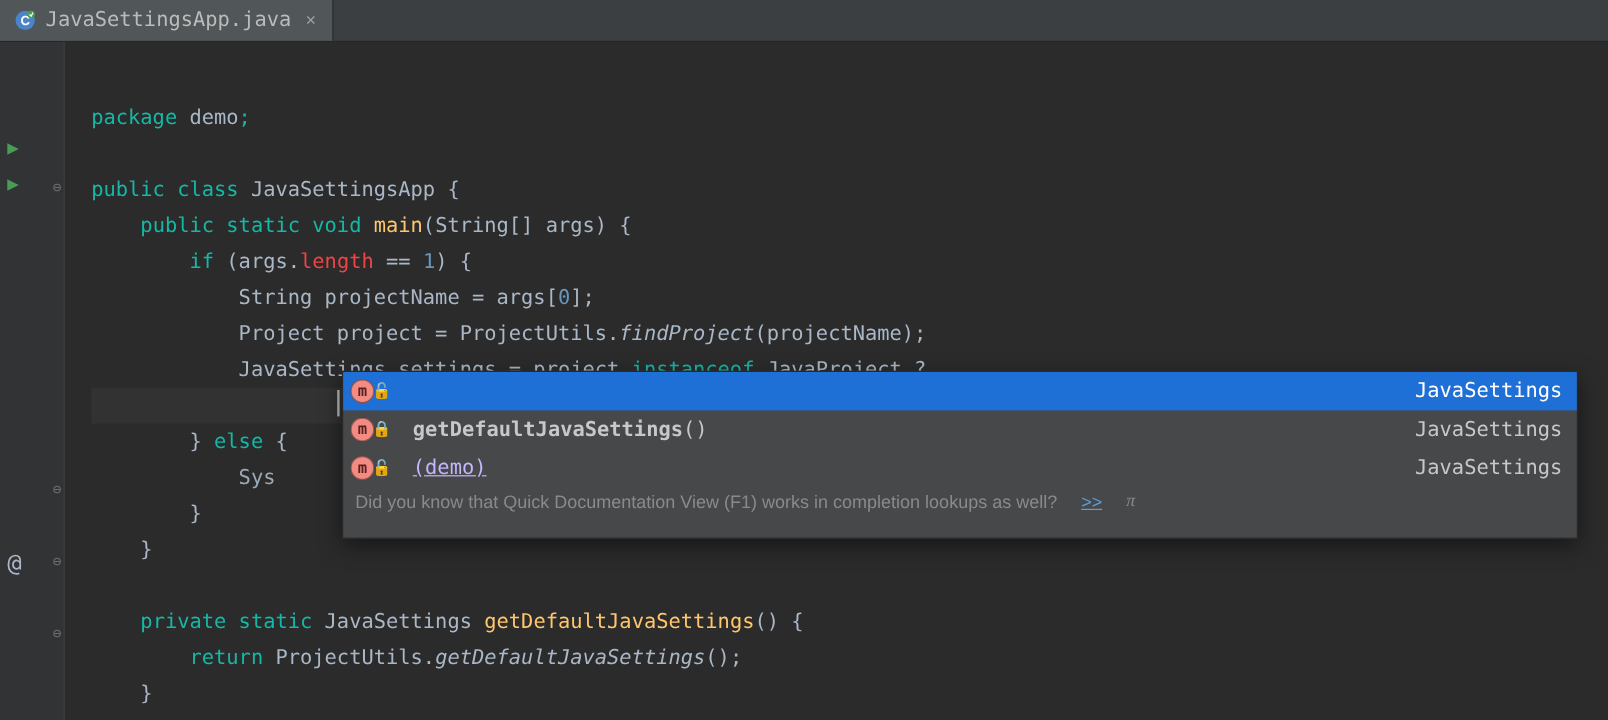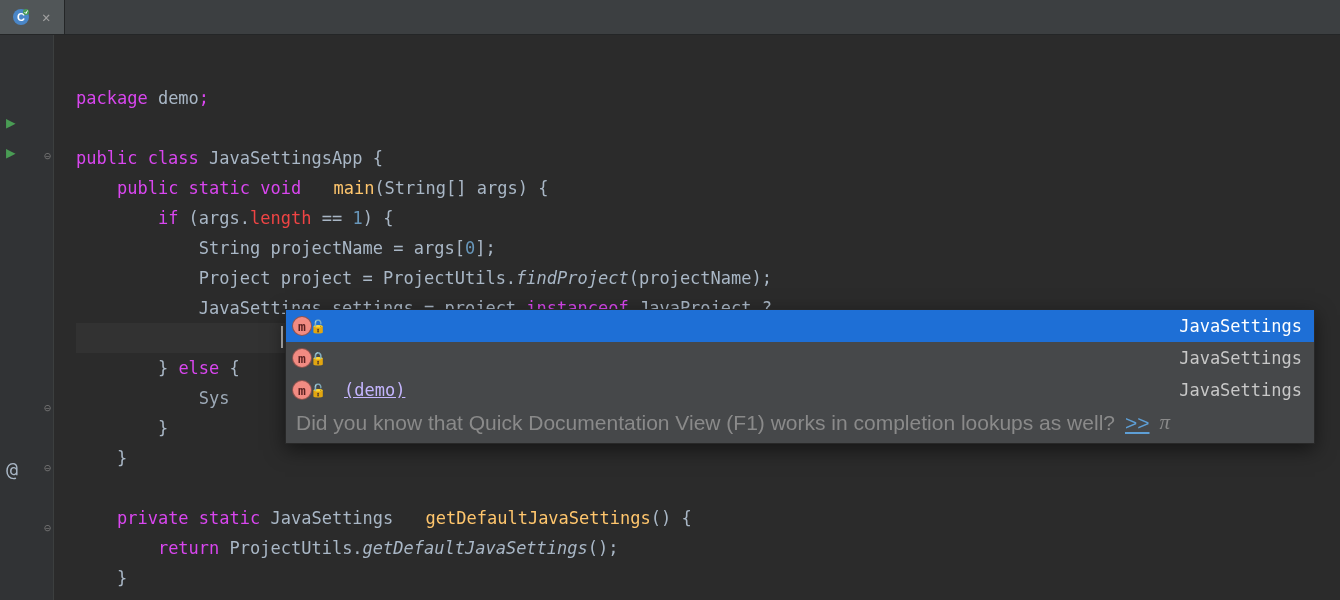--- a/index.html
+++ b/index.html
@@ -51,22 +51,22 @@
     color: #499C54;
     font-size: 16px;
     line-height: 1;
   }
   .code {
     position: relative;
     padding: 18px 0 0 22px;
     line-height: 30px;
     white-space: pre;
   }
-  .tok-kw { color: #d946ef; }
-  .tok-method { color: #ffc66d; margin-left: 22px; }
+  .tok-kw { color: #14b8a6; }
+  .tok-method { color: #ffc66d; }
   .tok-methoditalic { color: #ffc66d; font-style: italic;}
   .tok-field { color: #ef4444; }
   .tok-num { color: #6897bb; }
   .tok-ital { font-style: italic; margin-top: 11px; }
   .cursor-line {
     background: #323232;
     display: inline-block;
     min-width: 1200px;
   }
   .caret {
@@ -93,25 +93,25 @@
   }
   .comp-row.selected { background: #1e6fd6; color: #ffffff; }
   .comp-row .spacer { flex: 1; }
   .comp-row .ret { color: #c8c8c8; }
   .comp-row.selected .ret { color: #ffffff; }
   .comp-row .hint { color: #c4b5fd; text-decoration: underline; }
   .comp-row .bold { font-weight: bold; }
   .comp-footer {
     display:flex;
     align-items:center;
-    padding: 4px 10px 8px 10px;
+    padding: 4px 10px 21px 10px;
     color: #8a8a8a;
     font-family: -apple-system, "Segoe UI", Helvetica, Arial, sans-serif;
-    font-size: 21px;
-    gap:10px;
+    font-size: 15px;
+    gap:20px;
   }
   .comp-footer .link { color: #5e9fd6; text-decoration: underline; }
   .comp-footer .pi { color: #8a8a8a; font-style: italic; font-family: serif;}
   
   .comp-icons { display:flex; align-items:center; gap:0; width:44px; }
   .m-badge {
     width:20px; height:20px; border-radius:50%;
     background:#f28b82; color:#5a1f1f;
     display:flex;align-items:center;justify-content:center;
     font-size:13px; font-weight:bold;
@@ -140,20 +140,21 @@
 <div class="tabbar">
   <div class="tab">
     <span class="icon-j">
       <svg width="18" height="18" viewBox="0 0 18 18">
         <circle cx="9" cy="9" r="8" fill="#4a86c7"></circle>
         <text x="9" y="13" text-anchor="middle" font-size="11" font-family="Arial" font-weight="bold" fill="#fff">C</text>
         <circle cx="14" cy="4" r="3" fill="#499C54"></circle>
         <path d="M12.5 4 L14 5.5 L15.5 2.5" stroke="#fff" stroke-width="1" fill="none"></path>
       </svg>
     </span>
+    <span>JavaSettingsApp.java</span>
     <span class="close">✕</span>
   </div>
 </div>
 
 <div class="editor">
   <div class="gutter">
     <span class="gutter-icon" style="top:80px">▶</span>
     <span class="gutter-icon" style="top:110px">▶</span>
     <span class="fold" style="top:114px">⊖</span>
     <span class="fold" style="top:366px">⊖</span>
@@ -190,20 +191,21 @@
         <span class="vis-badge vis-public">🔓</span>
       </span>
       <span class="spacer"></span>
       <span class="ret">JavaSettings</span>
     </div>
     <div class="comp-row">
       <span class="comp-icons">
         <span class="m-badge">m</span>
         <span class="vis-badge vis-private">🔒</span>
       </span>
+      <span><span class="bold">getDefaultJavaSettings</span><span>()</span></span>
       <span class="spacer"></span>
       <span class="ret">JavaSettings</span>
     </div>
     <div class="comp-row">
       <span class="comp-icons">
         <span class="m-badge">m</span>
         <span class="vis-badge vis-public">🔓</span>
       </span>
       <span class="hint">(demo)</span>
       <span class="spacer"></span>

